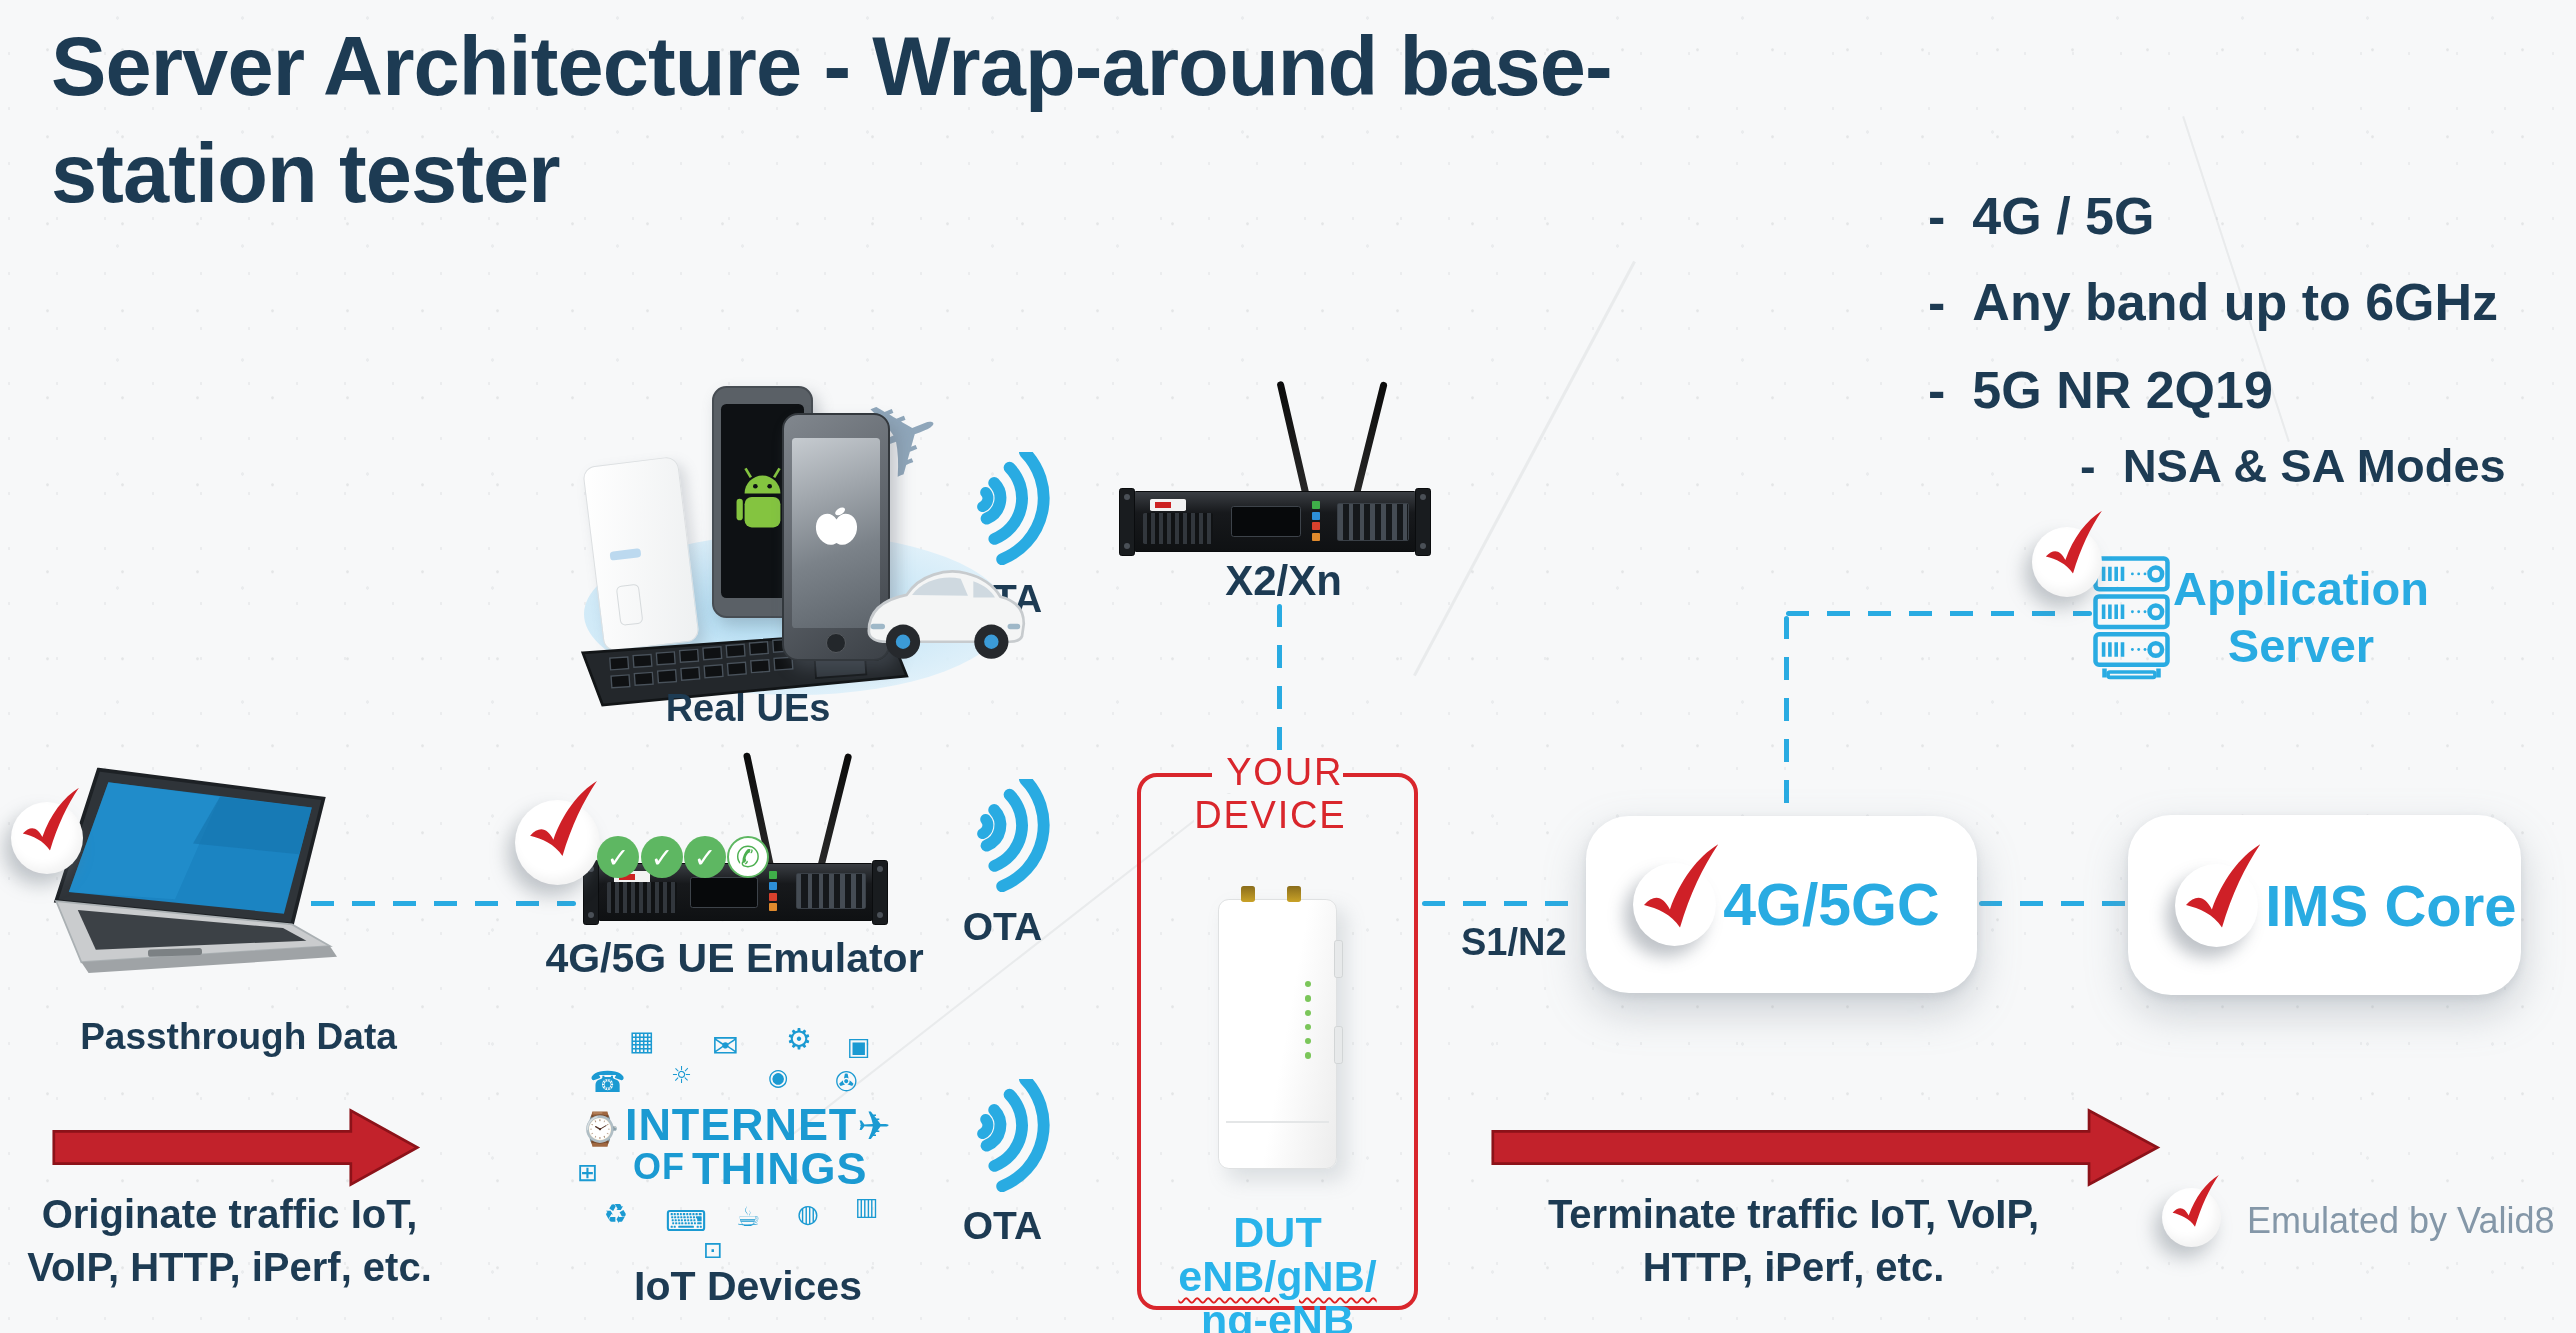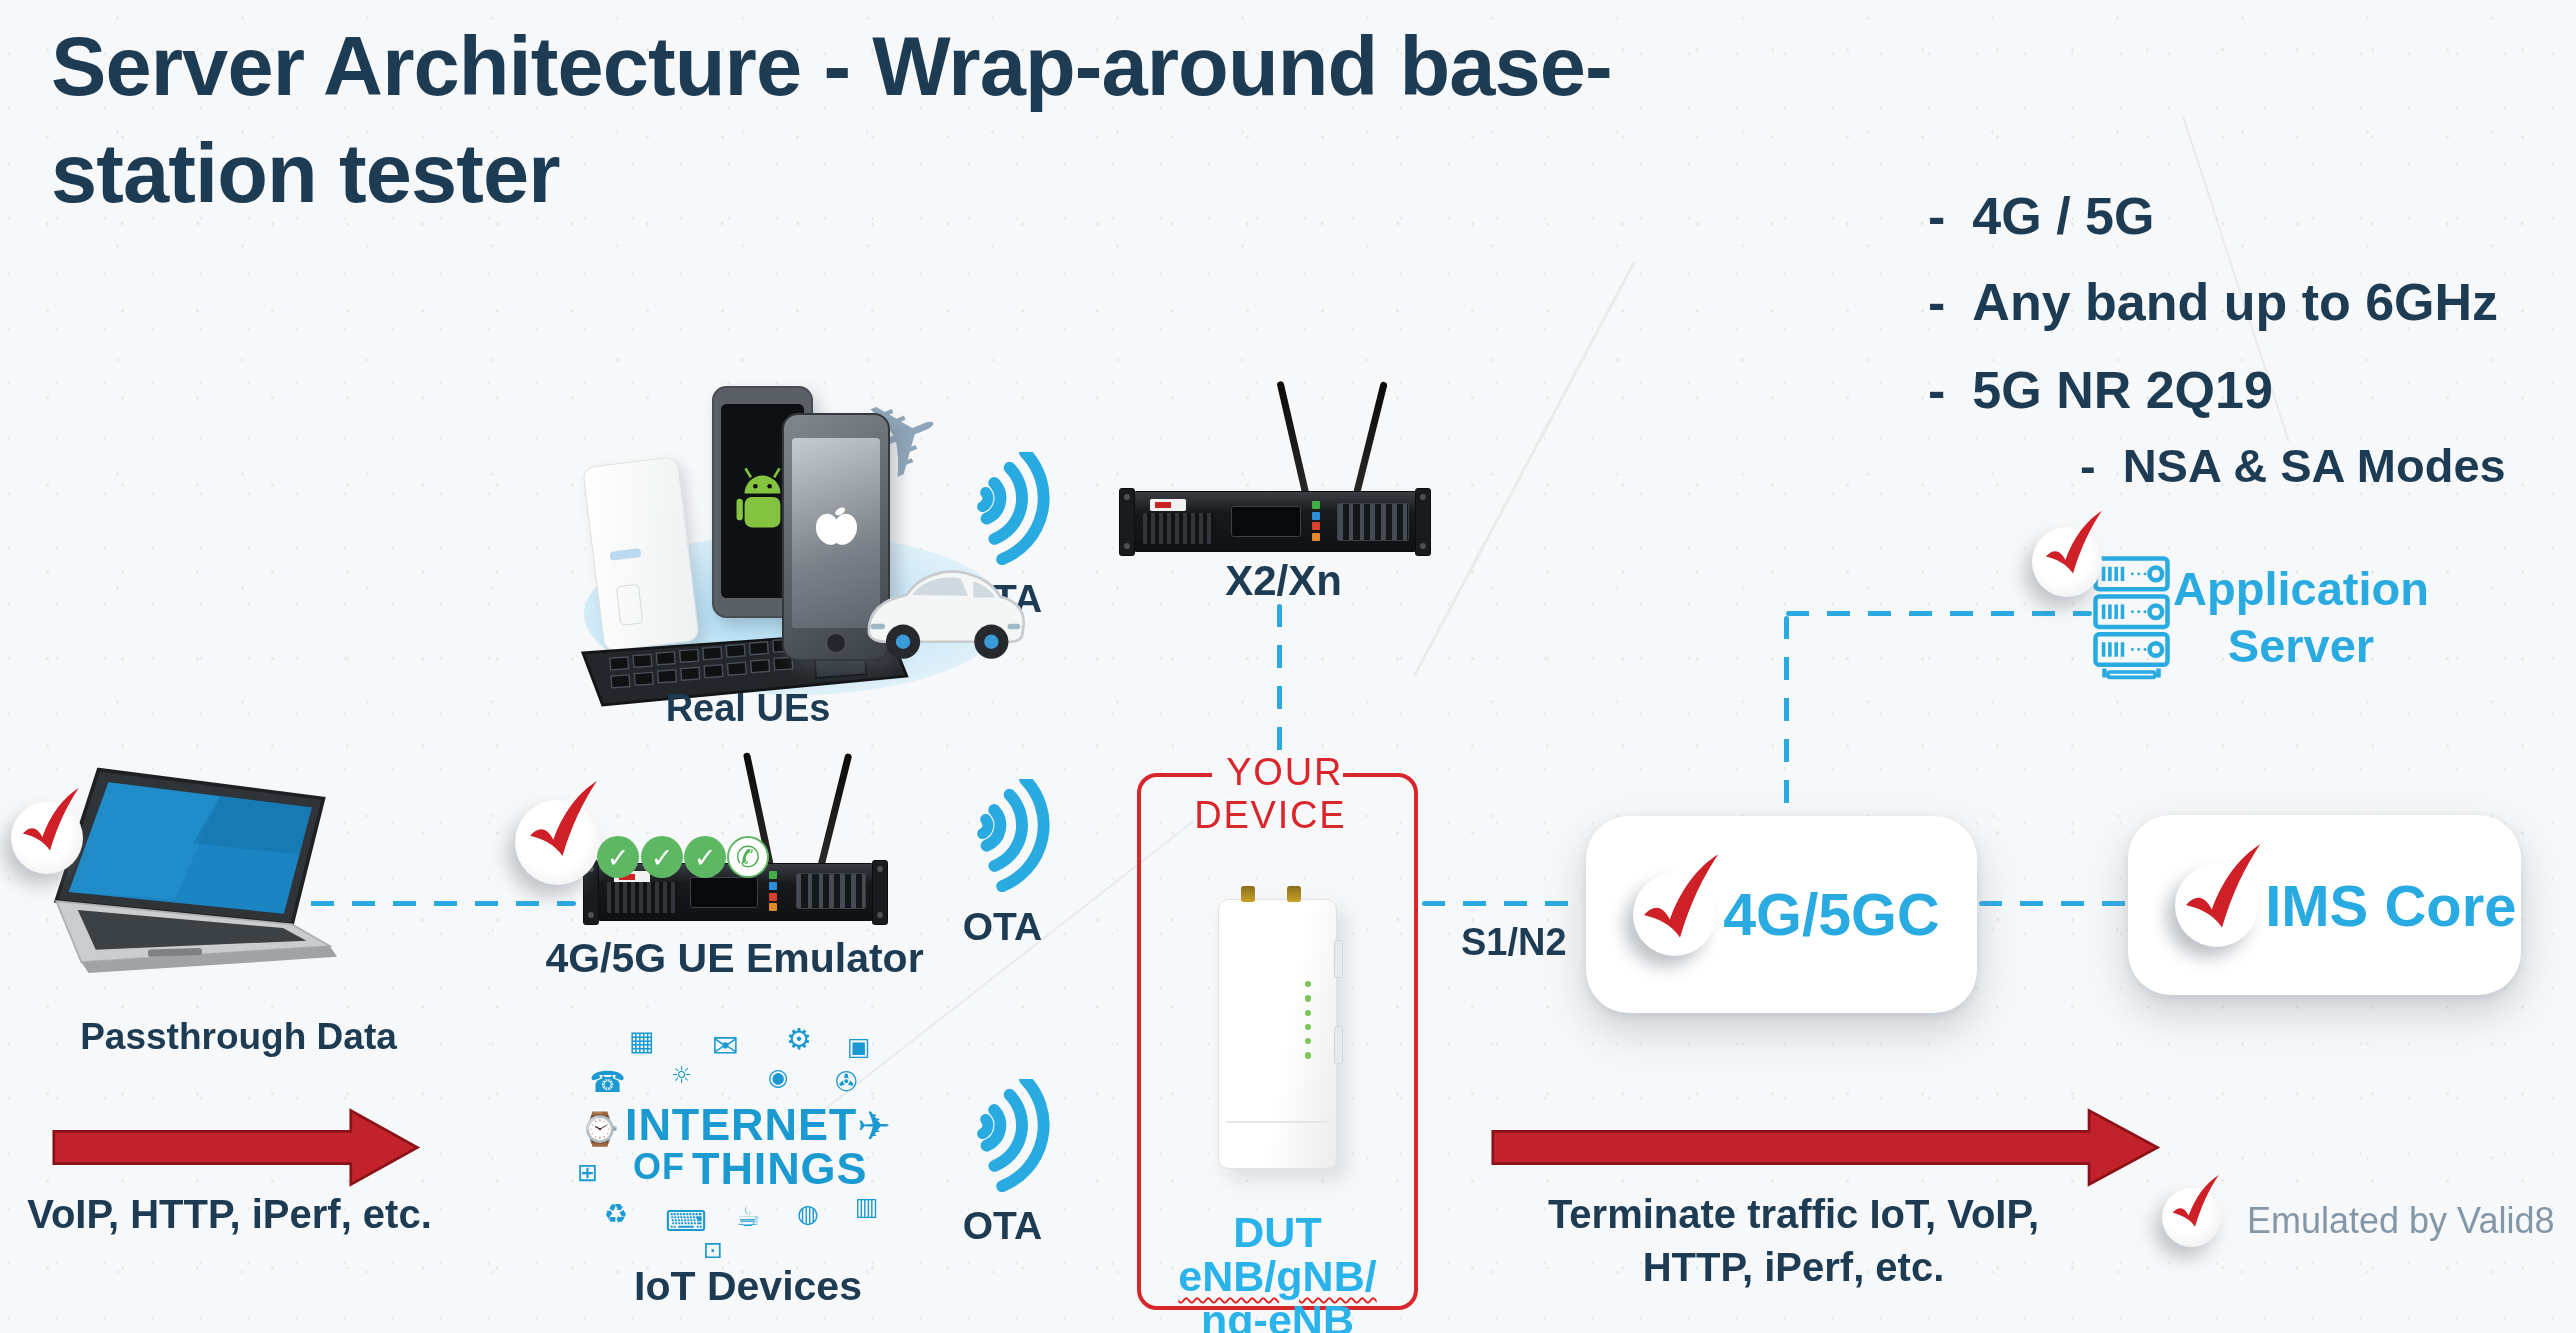--- a/index.html
+++ b/index.html
@@ -365,20 +365,21 @@
 
 <svg class="abs" style="left:975px;top:1079px;z-index:2;" width="86" height="113" viewBox="0 0 92 124">
     <use href="#ota-arcs"></use>
   </svg>
 <div class="ota-label" style="left:935px;top:1204px;">OTA</div>
 
 <svg class="arrow-svg" style="left:52px;top:1106px;" width="369" height="83" viewBox="0 0 410 92">
   <polygon points="2,28 332,28 332,5 406,46 332,87 332,64 2,64" fill="#c2222b" stroke="#8c1219" stroke-width="3"></polygon>
 </svg>
 <div class="arrow-text" style="left:18px;top:1188px;width:423px;">
+  <div>Originate traffic IoT,</div>
   <div>VoIP, HTTP, iPerf, etc.</div>
 </div>
 
 <div class="your-device-box" style="left:1137px;top:773px;width:281px;height:537px;"></div>
 <div class="your-device-title" style="left:1137px;top:751px;width:281px;">
   <span>YOUR DEVICE</span>
 </div>
 <div class="ap" style="left:1218px;top:899px;">
   <span class="sma" style="left:21.6px;"></span>
   <span class="sma" style="left:68px;"></span>
@@ -418,21 +419,21 @@
   <path d="M16 126 V136 M76 126 V136" stroke="#29abe2" stroke-width="5" fill="none"></path>
   <rect x="20" y="130" width="52" height="6" rx="2" fill="none" stroke="#29abe2" stroke-width="4"></rect>
 </svg>
 <div class="abs center" style="left:2166px;top:560px;width:270px;color:var(--cyan);font-weight:bold;font-size:47px;line-height:1.22;z-index:3;">
   <div>Application</div>
   <div>Server</div>
 </div>
 
 <div class="dash-h" style="left:1979px;top:901px;width:148px;"></div>
 
-<div class="card" style="left:1586px;top:816px;width:391px;height:197px;">
+<div class="card" style="left:1586px;top:816px;width:391px;height:177px;">
   <div class="cbadge" style="margin-left:47px;">
     <svg width="90" height="94" viewBox="0 0 80 80">
         <use href="#chk" fill="#cf2027"></use>
       </svg>
   </div>
   <div class="ctext" style="font-size:59px;">4G/5GC</div>
 </div>
 
 <div class="card" style="left:2128px;top:815px;width:393px;height:180px;">
   <div class="cbadge" style="margin-left:47px;">

